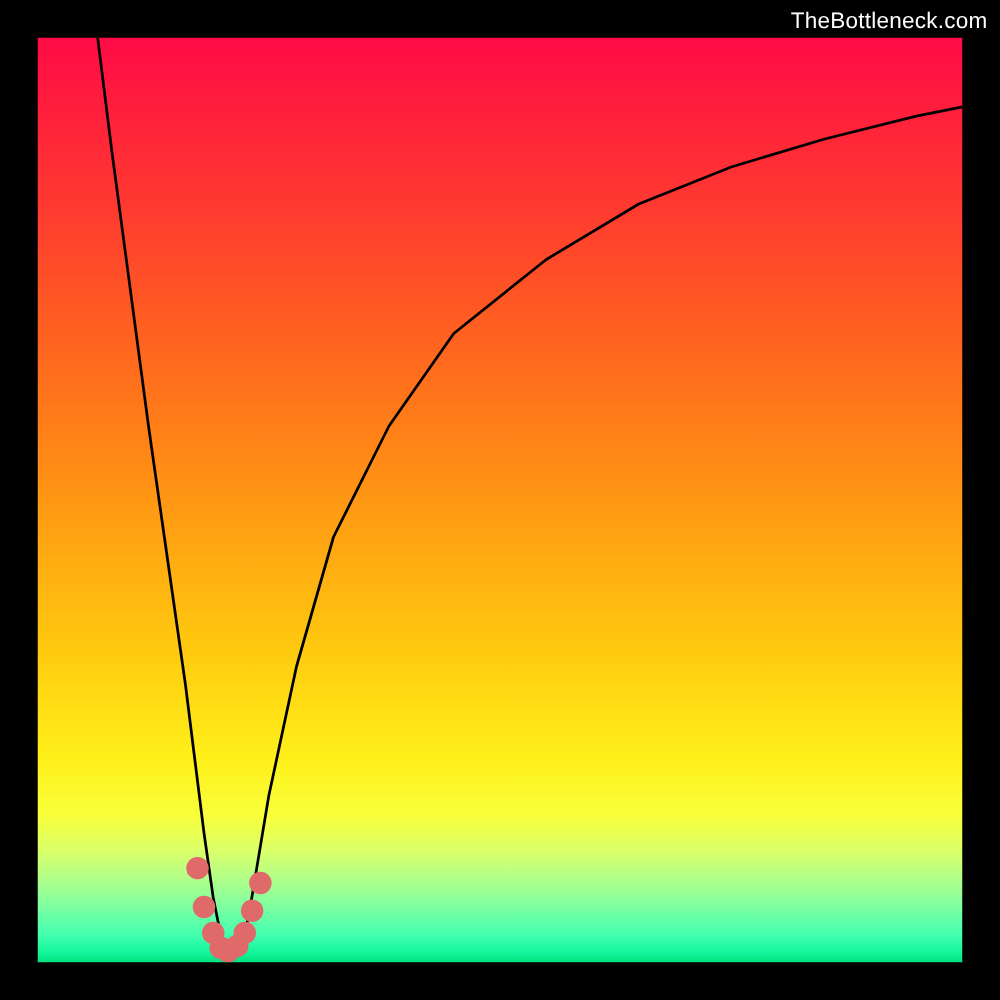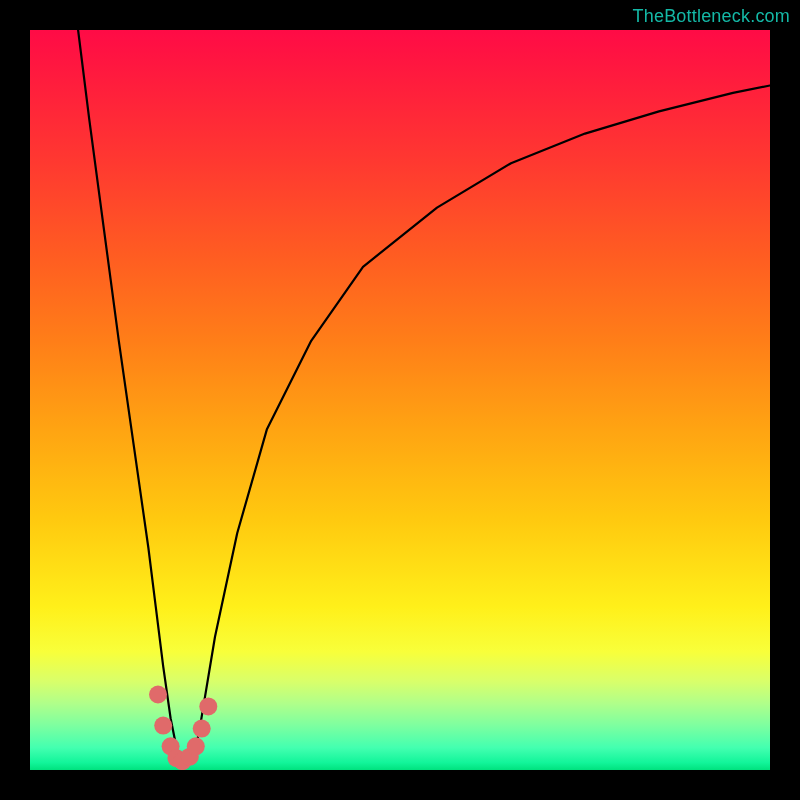--- a/index.html
+++ b/index.html
@@ -49,21 +49,21 @@
   svg.curve {
     position: absolute;
     inset: 0;
     width: 740px;
     height: 740px;
   }
   .watermark {
     position: absolute;
     top: 6px;
     right: 10px;
-    color: #14b8a6;
+    color: #ffffff;
     font-size: 18px;
     font-weight: 500;
     letter-spacing: 0.2px;
     user-select: none;
     margin-left: 46px;
   }
 </style>
 </head>
 <body>
 

